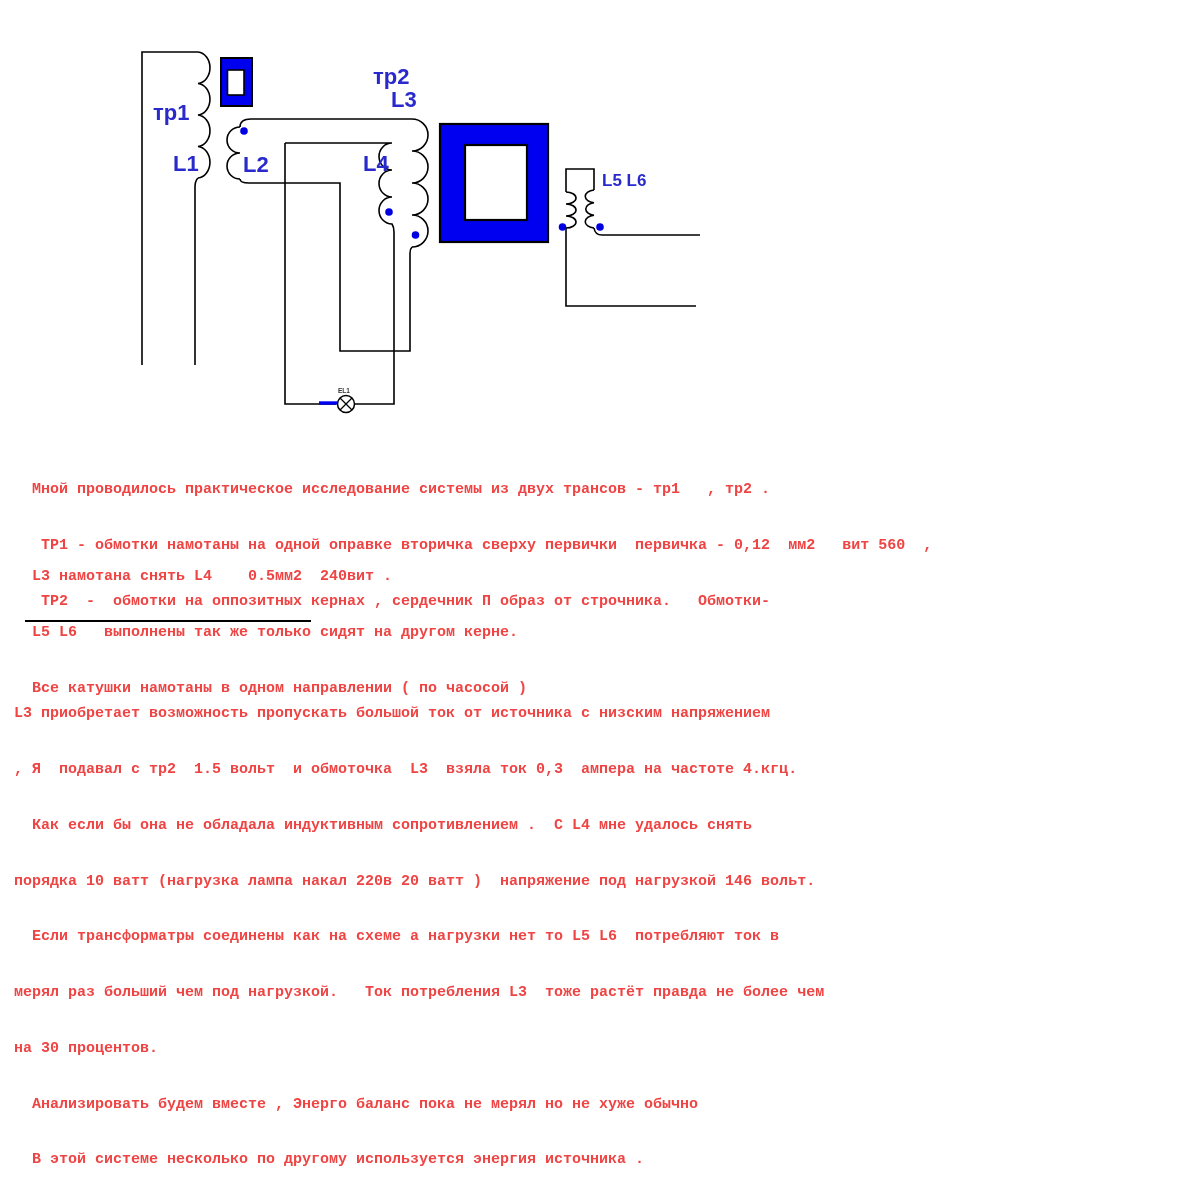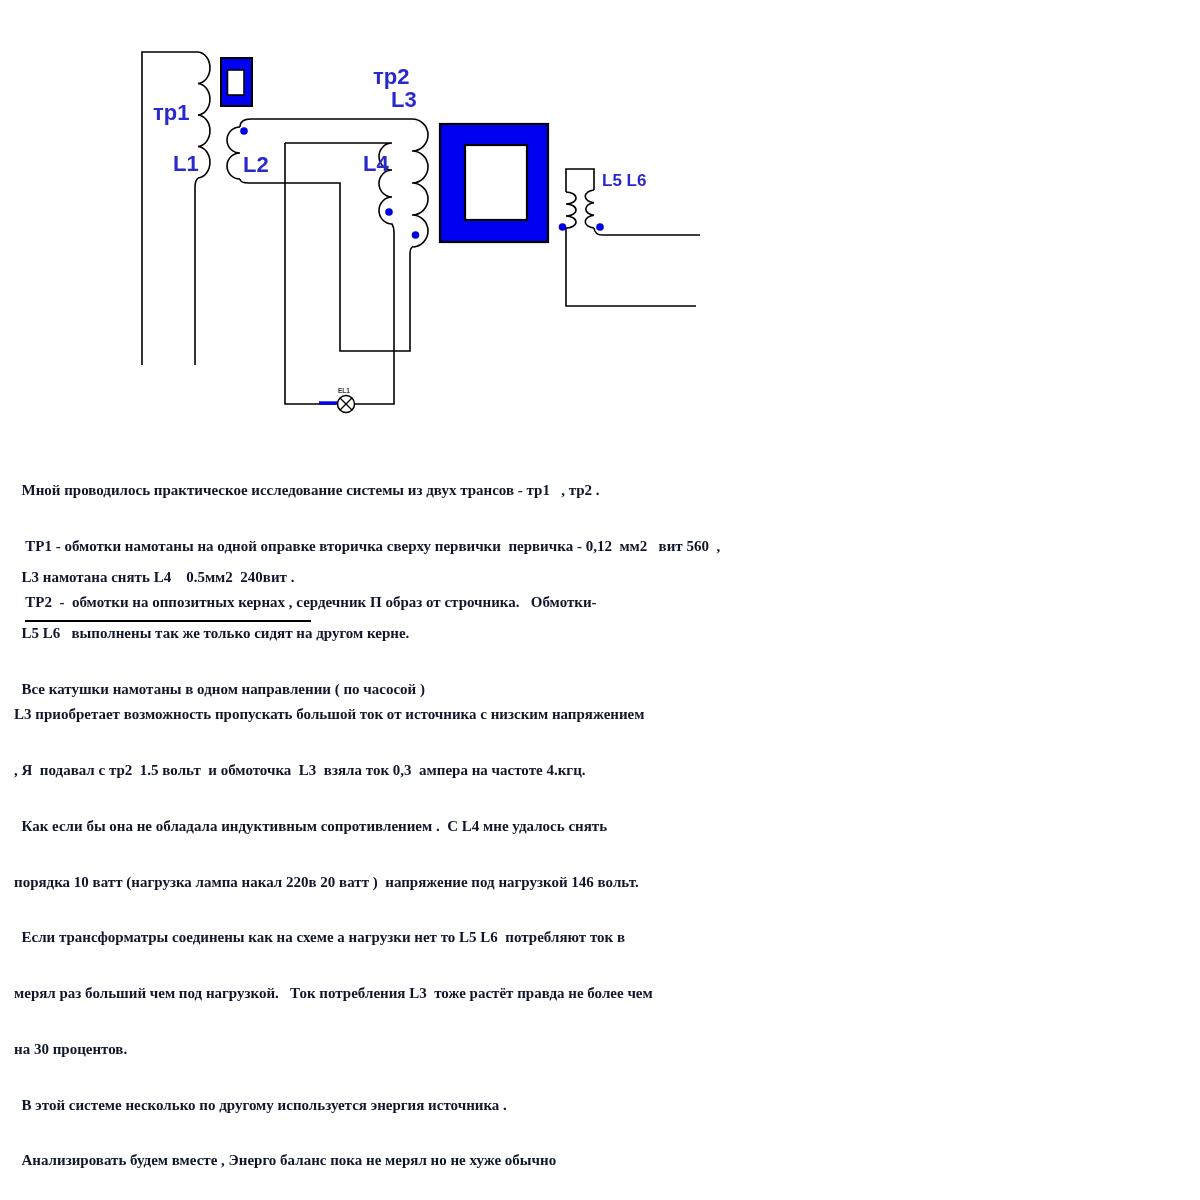--- a/index.html
+++ b/index.html
@@ -26,22 +26,22 @@
   }
   .lamp-label {
     font-family: "Liberation Sans", sans-serif;
     font-weight: bold;
     font-size: 6.5px;
     fill: #333333;
   }
   .notes-block {
     position: absolute;
     left: 14px;
-    color: #0f172a;
-    font-family: Liberation Serif, serif;
+    color: #ef4444;
+    font-family: Liberation Mono, monospace;
     font-weight: bold;
     font-size: 15px;
     line-height: 18.6px;
     white-space: pre;
   }
   .divider {
     position: absolute;
     left: 25px;
     top: 620px;
     width: 286px;
@@ -136,19 +136,19 @@
 
 
   <div class="notes-block" style="top:668px">
     <div>L3 приобретает возможность пропускать большой ток от источника с низским напряжением</div>
     <div>, Я  подавал с тр2  1.5 вольт  и обмоточка  L3  взяла ток 0,3  ампера на частоте 4.кгц.</div>
     <div>  Как если бы она не обладала индуктивным сопротивлением .  С L4 мне удалось снять</div>
     <div>порядка 10 ватт (нагрузка лампа накал 220в 20 ватт )  напряжение под нагрузкой 146 вольт.</div>
     <div>  Если трансформатры соединены как на схеме а нагрузки нет то L5 L6  потребляют ток в</div>
     <div>мерял раз больший чем под нагрузкой.   Ток потребления L3  тоже растёт правда не более чем</div>
     <div>на 30 процентов.</div>
+    <div>  Анализировать будем вместе , Энерго баланс пока не мерял но не хуже обычно</div>
     <div>  В этой системе несколько по другому используется энергия источника .</div>
-    <div>  Анализировать будем вместе , Энерго баланс пока не мерял но не хуже обычно</div>
     
     
   </div>
 
 </div>
 
 </body></html>

